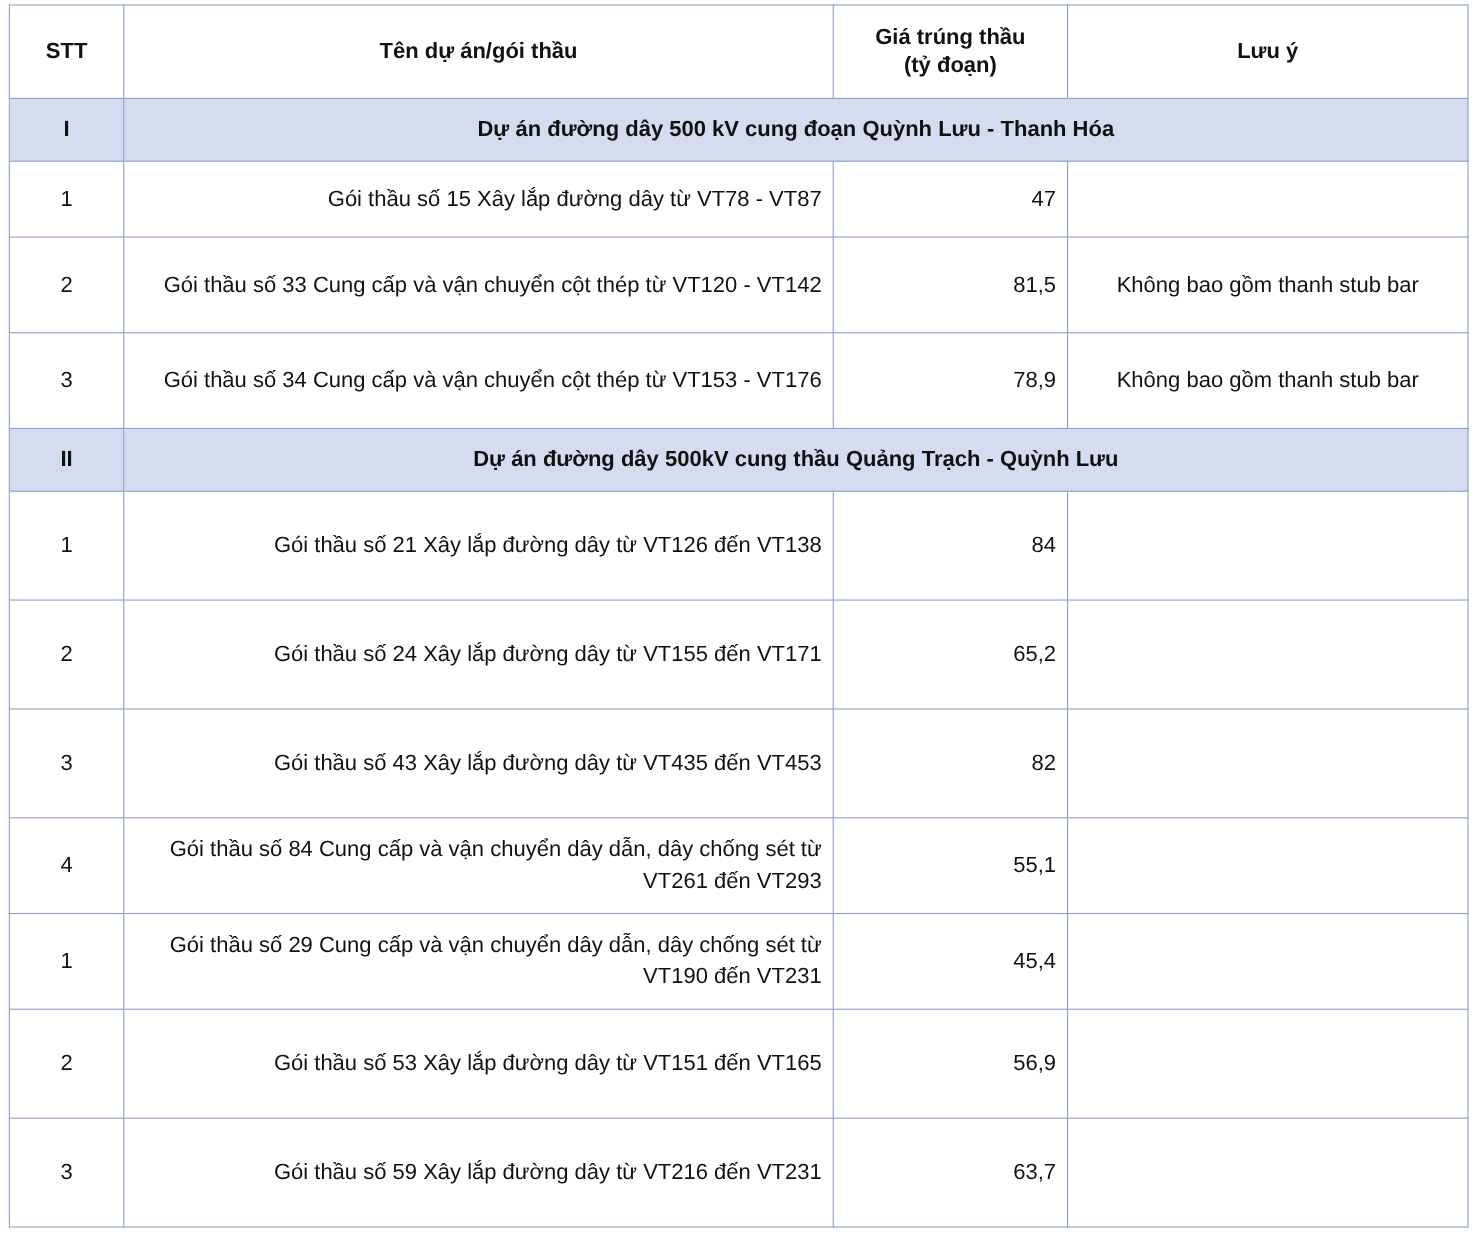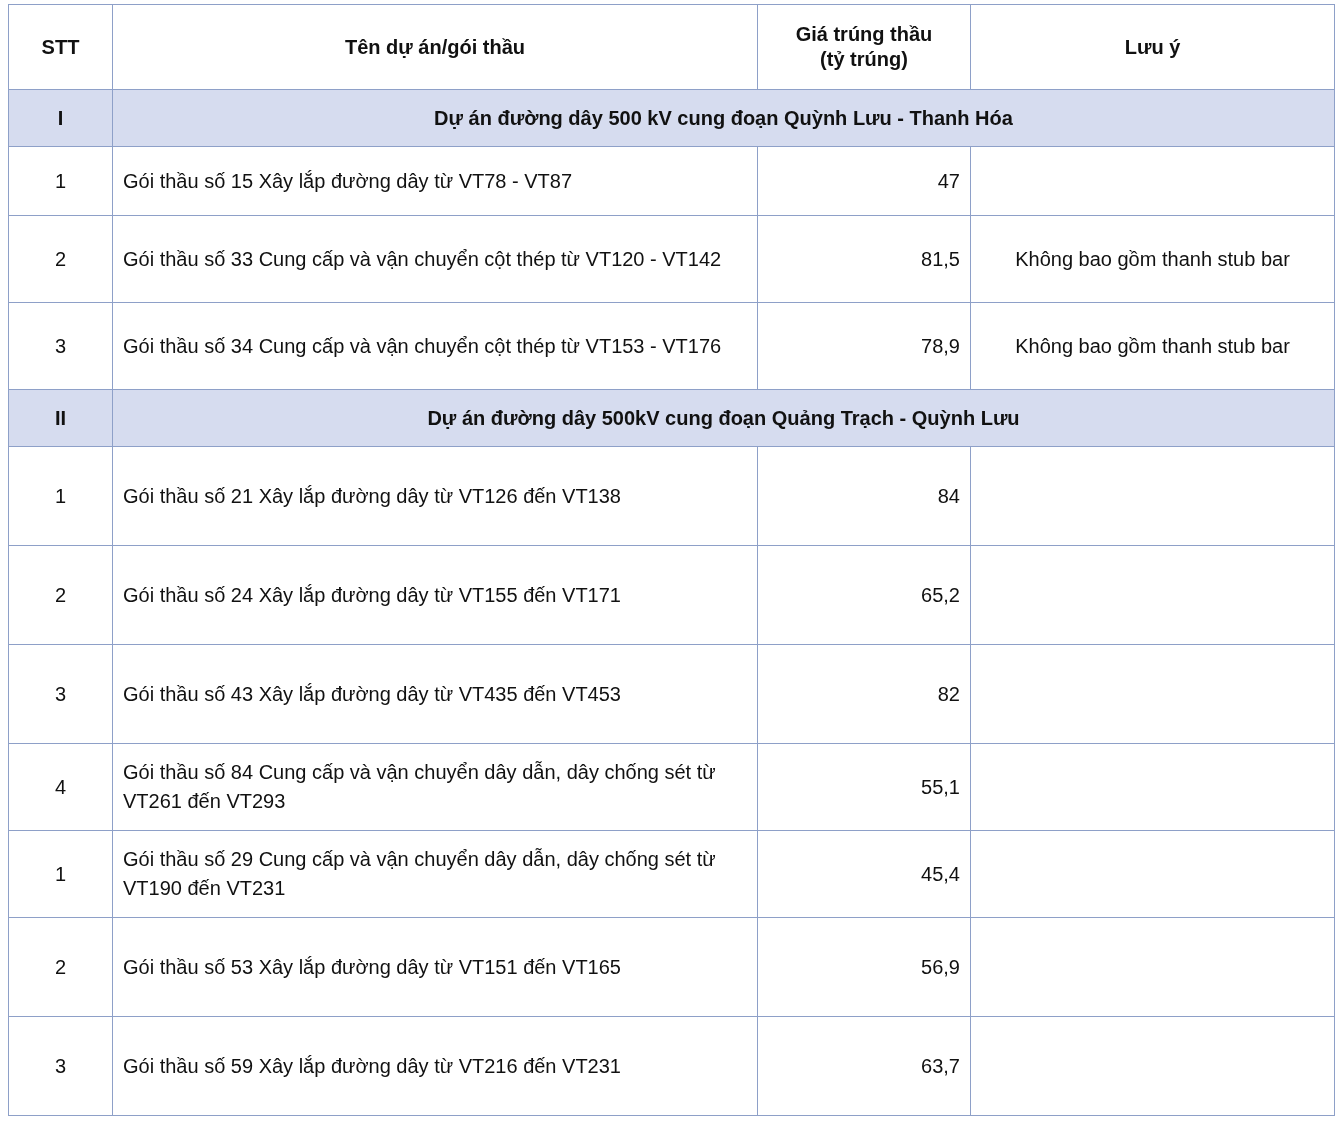--- a/index.html
+++ b/index.html
@@ -43,21 +43,21 @@
     line-height: 1.25;
     height: 72px;
     font-size: 20px;
   }
   td.stt {
     text-align: center;
     font-weight: normal;
     font-size: 20px;
   }
   td.name {
-    text-align: left;
+    text-align: right;
     line-height: 1.45;
     font-size: 20px;
   }
   td.price {
     text-align: right;
     font-size: 20px;
   }
   td.note {
     text-align: center;
     font-size: 20px;
@@ -89,21 +89,21 @@
       <col class="c-name">
       <col class="c-price">
       <col class="c-note">
     </colgroup>
     <thead>
       <tr>
         <th>STT</th>
         <th>Tên dự án/gói thầu</th>
         <th>
           <div>Giá trúng thầu</div>
-          <div>(tỷ trúng)</div>
+          <div>(tỷ đoạn)</div>
         </th>
         <th>Lưu ý</th>
       </tr>
     </thead>
     <tbody>
 
       <tr class="group">
         <td class="group-roman">I</td>
         <td class="group-title" colspan="3">Dự án đường dây 500 kV cung đoạn Quỳnh Lưu - Thanh Hóa</td>
       </tr>
@@ -121,21 +121,21 @@
       </tr>
       <tr class="r2">
         <td class="stt">3</td>
         <td class="name">Gói thầu số 34 Cung cấp và vận chuyển cột thép từ VT153 - VT176</td>
         <td class="price">78,9</td>
         <td class="note">Không bao gồm thanh stub bar</td>
       </tr>
 
       <tr class="group">
         <td class="group-roman">II</td>
-        <td class="group-title" colspan="3">Dự án đường dây 500kV cung đoạn Quảng Trạch - Quỳnh Lưu</td>
+        <td class="group-title" colspan="3">Dự án đường dây 500kV cung thầu Quảng Trạch - Quỳnh Lưu</td>
       </tr>
       <tr class="tall">
         <td class="stt">1</td>
         <td class="name">Gói thầu số 21 Xây lắp đường dây từ VT126 đến VT138</td>
         <td class="price">84</td>
         <td class="note"></td>
       </tr>
       <tr class="tall">
         <td class="stt">2</td>
         <td class="name">Gói thầu số 24 Xây lắp đường dây từ VT155 đến VT171</td>

